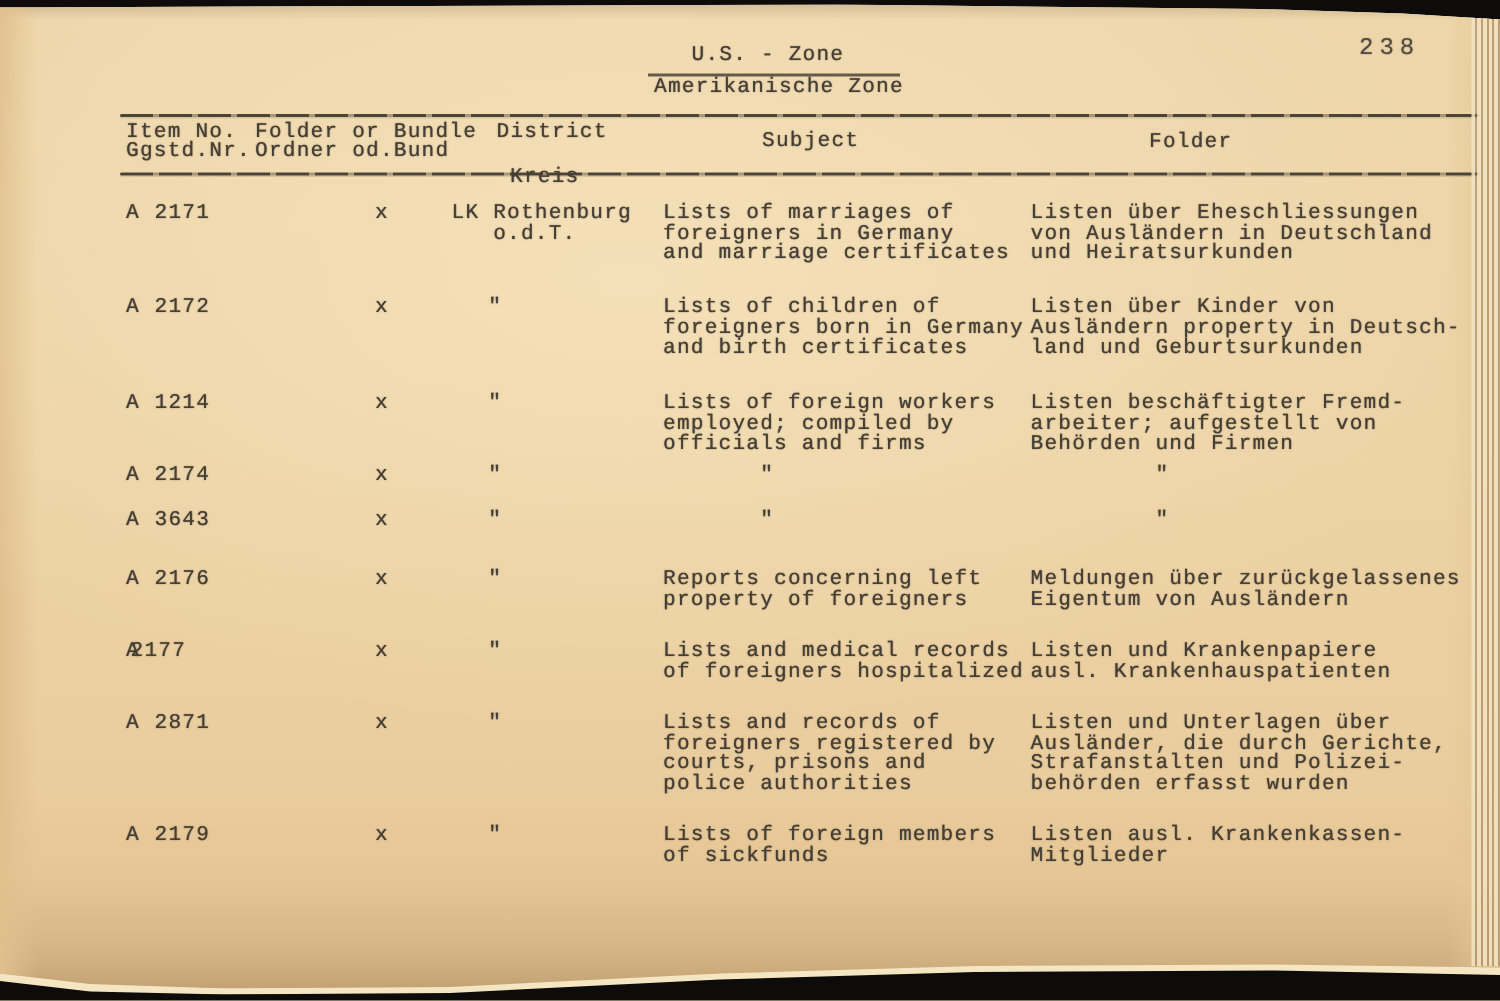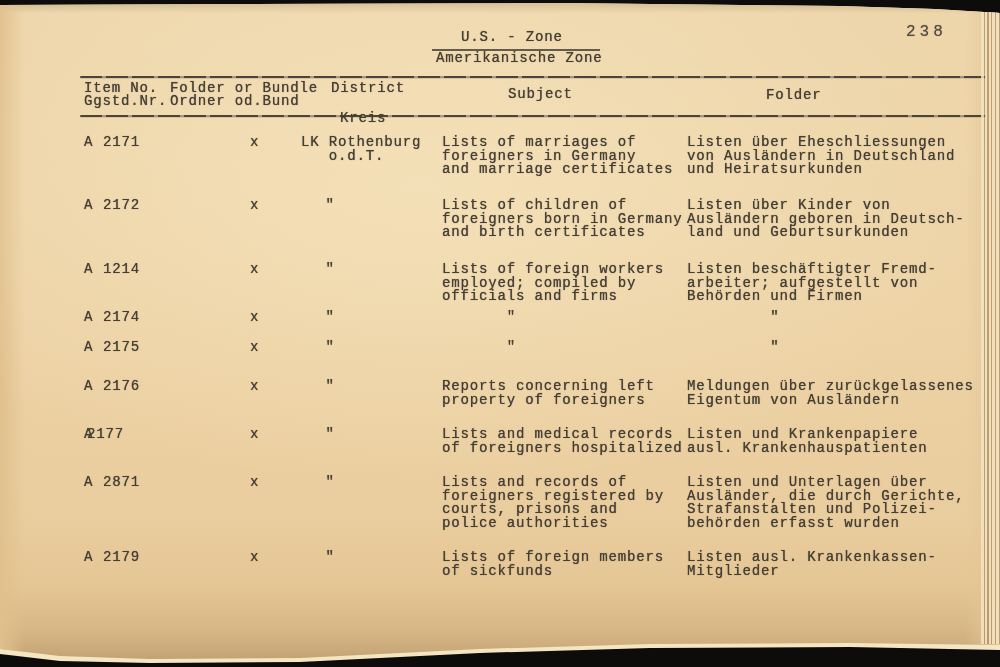--- a/index.html
+++ b/index.html
@@ -91,21 +91,21 @@
 
   <div class="row" style="top:199px">
     <span class="txt" style="left:84px">A</span>
     <span class="txt" style="left:103px">2172</span>
     <span class="txt" style="left:250px">x</span>
     <span class="txt" style="left:307px">  "</span>
     <span class="txt" style="left:442px">Lists of children of
 foreigners born in Germany
 and birth certificates</span>
     <span class="txt" style="left:687px">Listen über Kinder von
-Ausländern geboren in Deutsch-
+Ausländern property in Deutsch-
 land und Geburtsurkunden</span>
   </div>
 
   <div class="row" style="top:263px">
     <span class="txt" style="left:84px">A</span>
     <span class="txt" style="left:103px">1214</span>
     <span class="txt" style="left:250px">x</span>
     <span class="txt" style="left:307px">  "</span>
     <span class="txt" style="left:442px">Lists of foreign workers
 employed; compiled by
@@ -119,21 +119,21 @@
     <span class="txt" style="left:84px">A</span>
     <span class="txt" style="left:103px">2174</span>
     <span class="txt" style="left:250px">x</span>
     <span class="txt" style="left:307px">  "</span>
     <span class="txt" style="left:442px">       "</span>
     <span class="txt" style="left:687px">         "</span>
   </div>
 
   <div class="row" style="top:341px">
     <span class="txt" style="left:84px">A</span>
-    <span class="txt" style="left:103px">2175</span>
+    <span class="txt" style="left:103px">3643</span>
     <span class="txt" style="left:250px">x</span>
     <span class="txt" style="left:307px">  "</span>
     <span class="txt" style="left:442px">       "</span>
     <span class="txt" style="left:687px">         "</span>
   </div>
 
   <div class="row" style="top:380px">
     <span class="txt" style="left:84px">A</span>
     <span class="txt" style="left:103px">2176</span>
     <span class="txt" style="left:250px">x</span>

